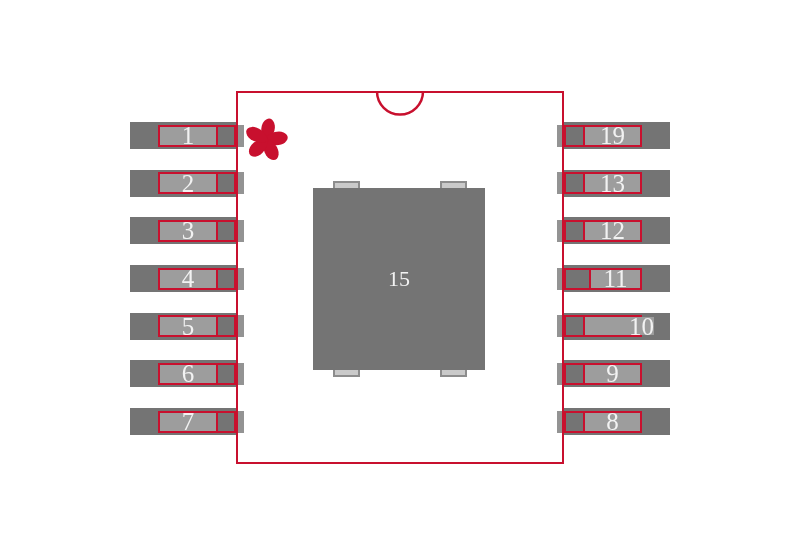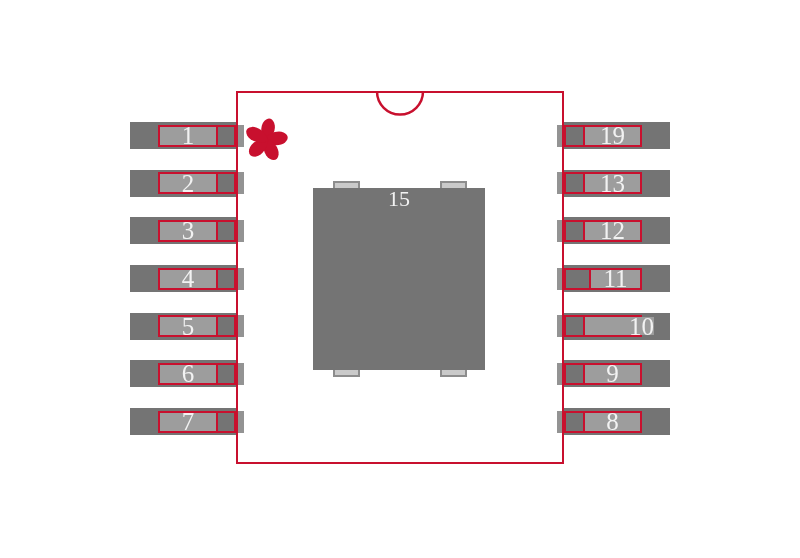--- a/index.html
+++ b/index.html
@@ -19,21 +19,21 @@
   .cell-light.div-left{border-left:2.5px solid var(--crimson);}
   .cell-fill{flex:1;}
   .pin-num{
     font-family:"Liberation Serif",serif;font-size:25px;line-height:1;
     color:var(--num-color);user-select:none;
   }
   .outline{
     border:2.5px solid var(--crimson);background:transparent;
   }
   .thermal{
-    background:var(--pad-dark);display:flex;justify-content:center;
+    background:var(--pad-dark);display:flex;align-items:center;justify-content:center;
   }
   .thermal .pin-num{font-size:22px;}
   .tab{
     background:var(--tab-fill);border:2px solid var(--tab-border);
   }
   svg{display:block;}
 </style>
 </head>
 <body>
 

